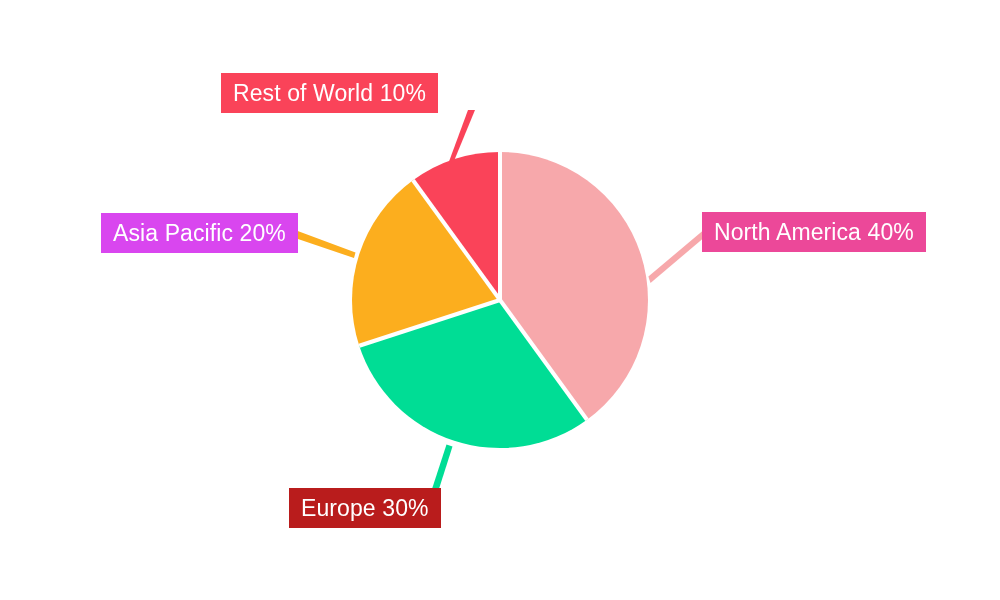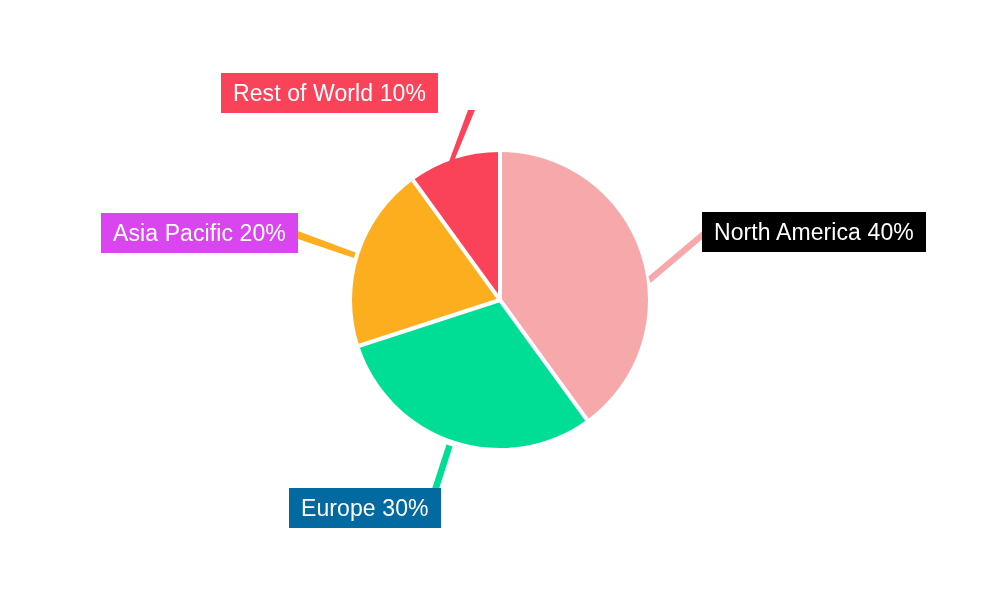--- a/index.html
+++ b/index.html
@@ -73,25 +73,25 @@
     <path fill="#fa4359" d="M 500 300 L 413.01 180.27 A 148 148 0 0 1 500.00 152.00 Z"></path>
 
     <g stroke="#ffffff" stroke-width="4" fill="none">
         <line x1="500" y1="300" x2="500.00" y2="152.00"></line>
         <line x1="500" y1="300" x2="586.99" y2="419.73"></line>
         <line x1="500" y1="300" x2="359.24" y2="345.73"></line>
         <line x1="500" y1="300" x2="413.01" y2="180.27"></line>
       </g>
   </svg>
 
-  <div class="slice-label label-north-america" style="background:#000000">
+  <div class="slice-label label-north-america" style="background:#ec4899">
     <span>North America 40%</span>
   </div>
 
-  <div class="slice-label label-europe" style="background:#0369a1">
+  <div class="slice-label label-europe" style="background:#b91c1c">
     <span>Europe 30%</span>
   </div>
 
   <div class="slice-label label-asia-pacific" style="background:#d946ef">
     <span>Asia Pacific 20%</span>
   </div>
 
   <div class="slice-label label-rest-of-world" style="background:#fa4359">
     <span>Rest of World 10%</span>
   </div>

